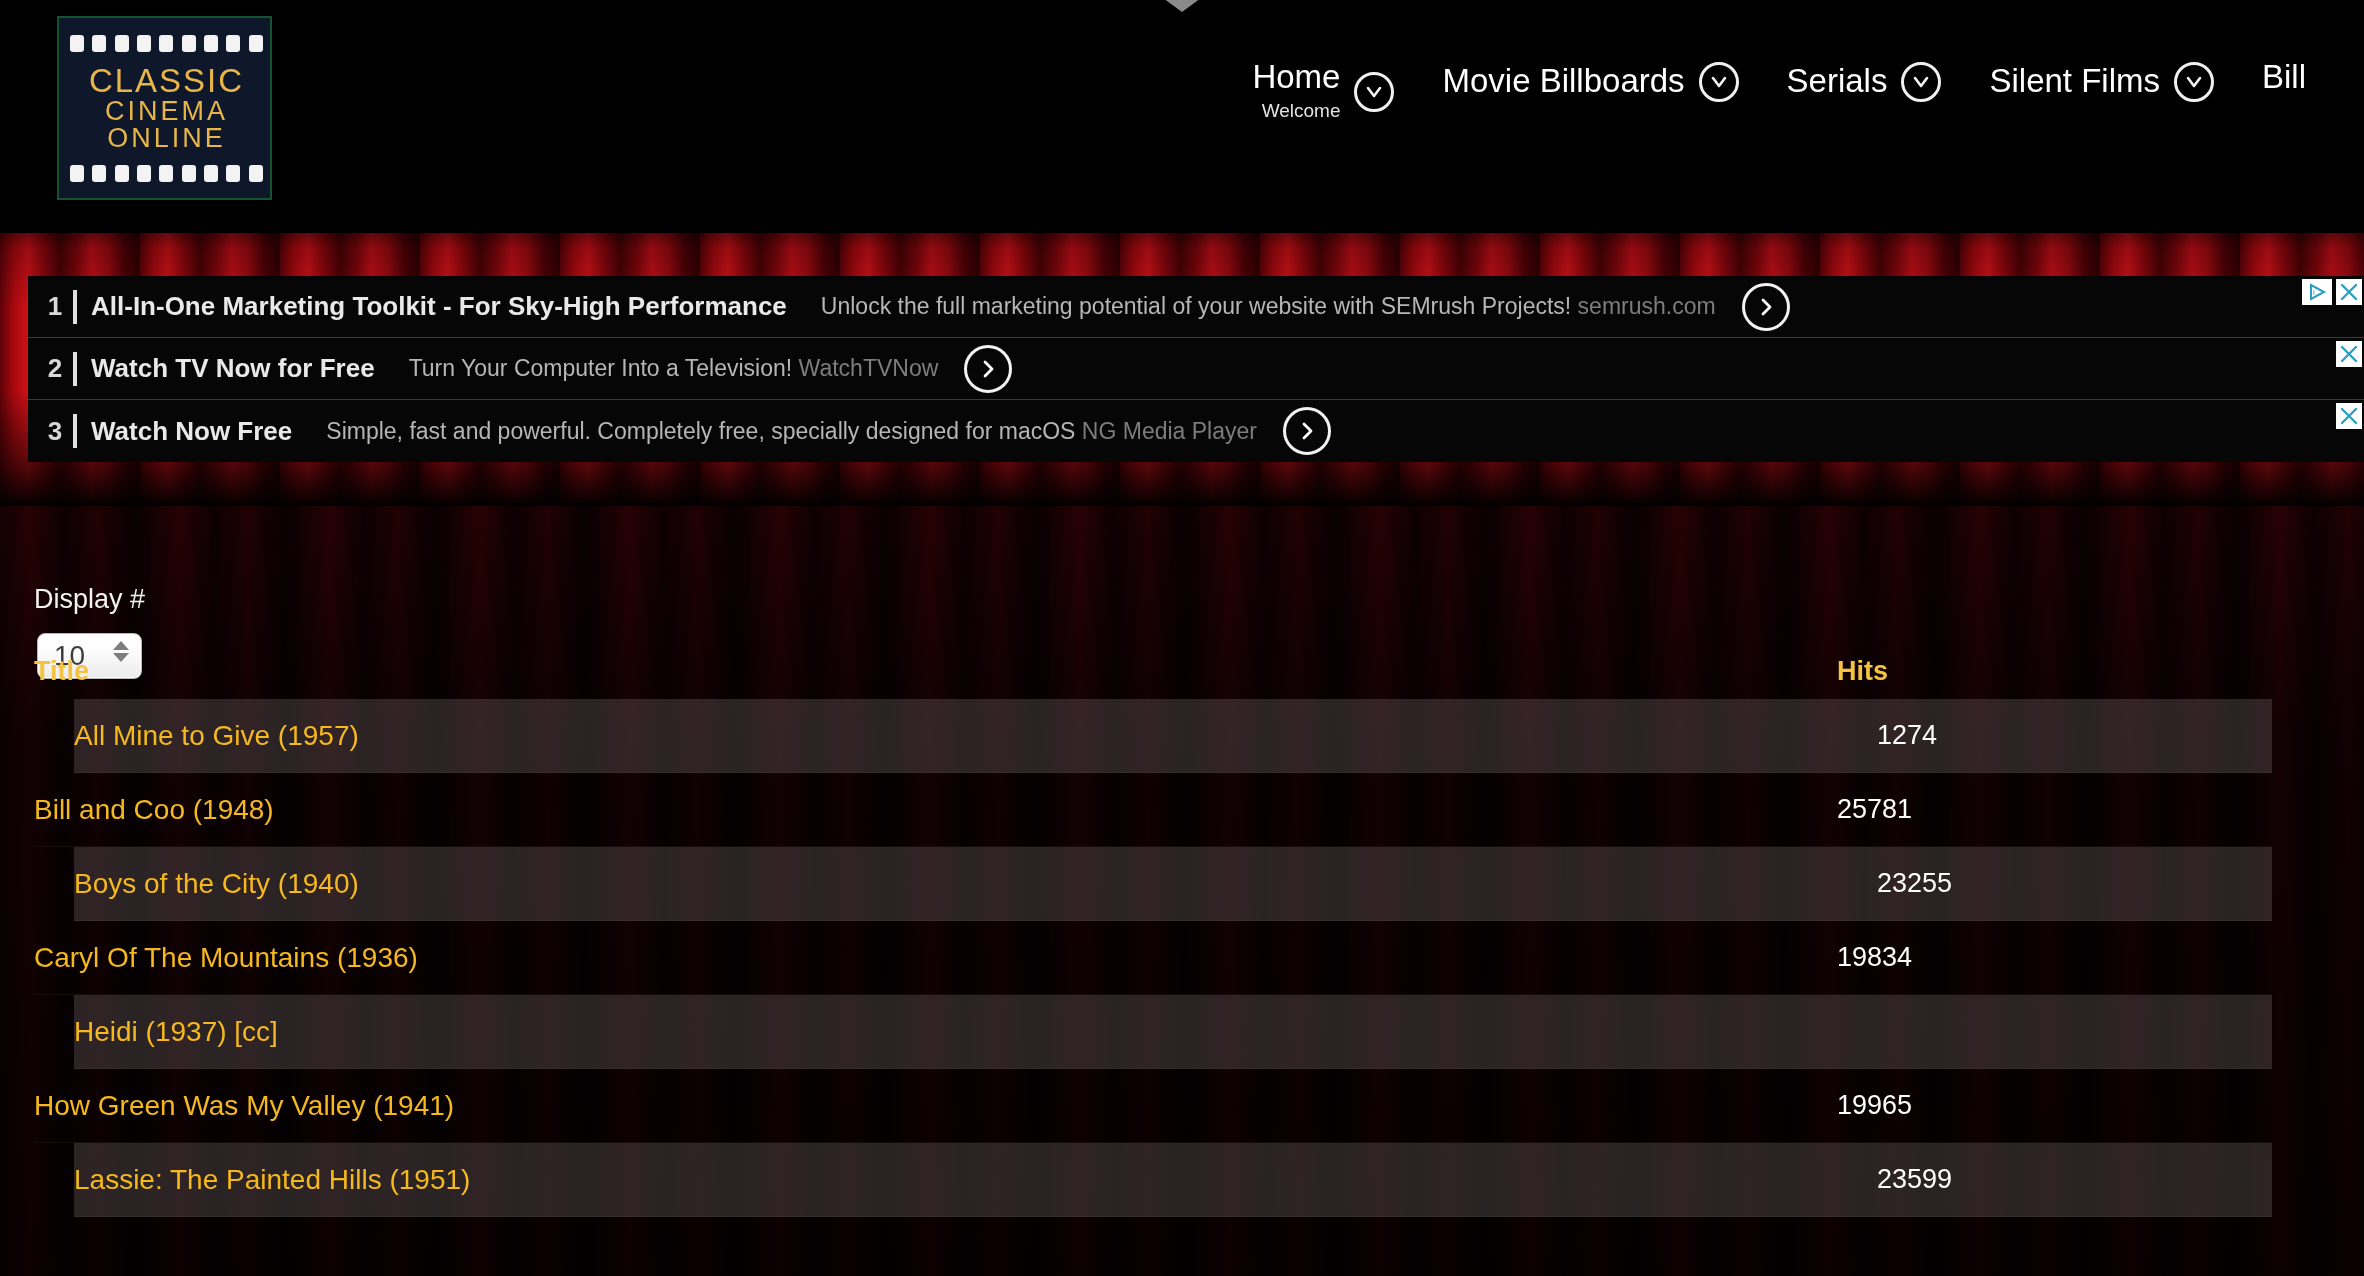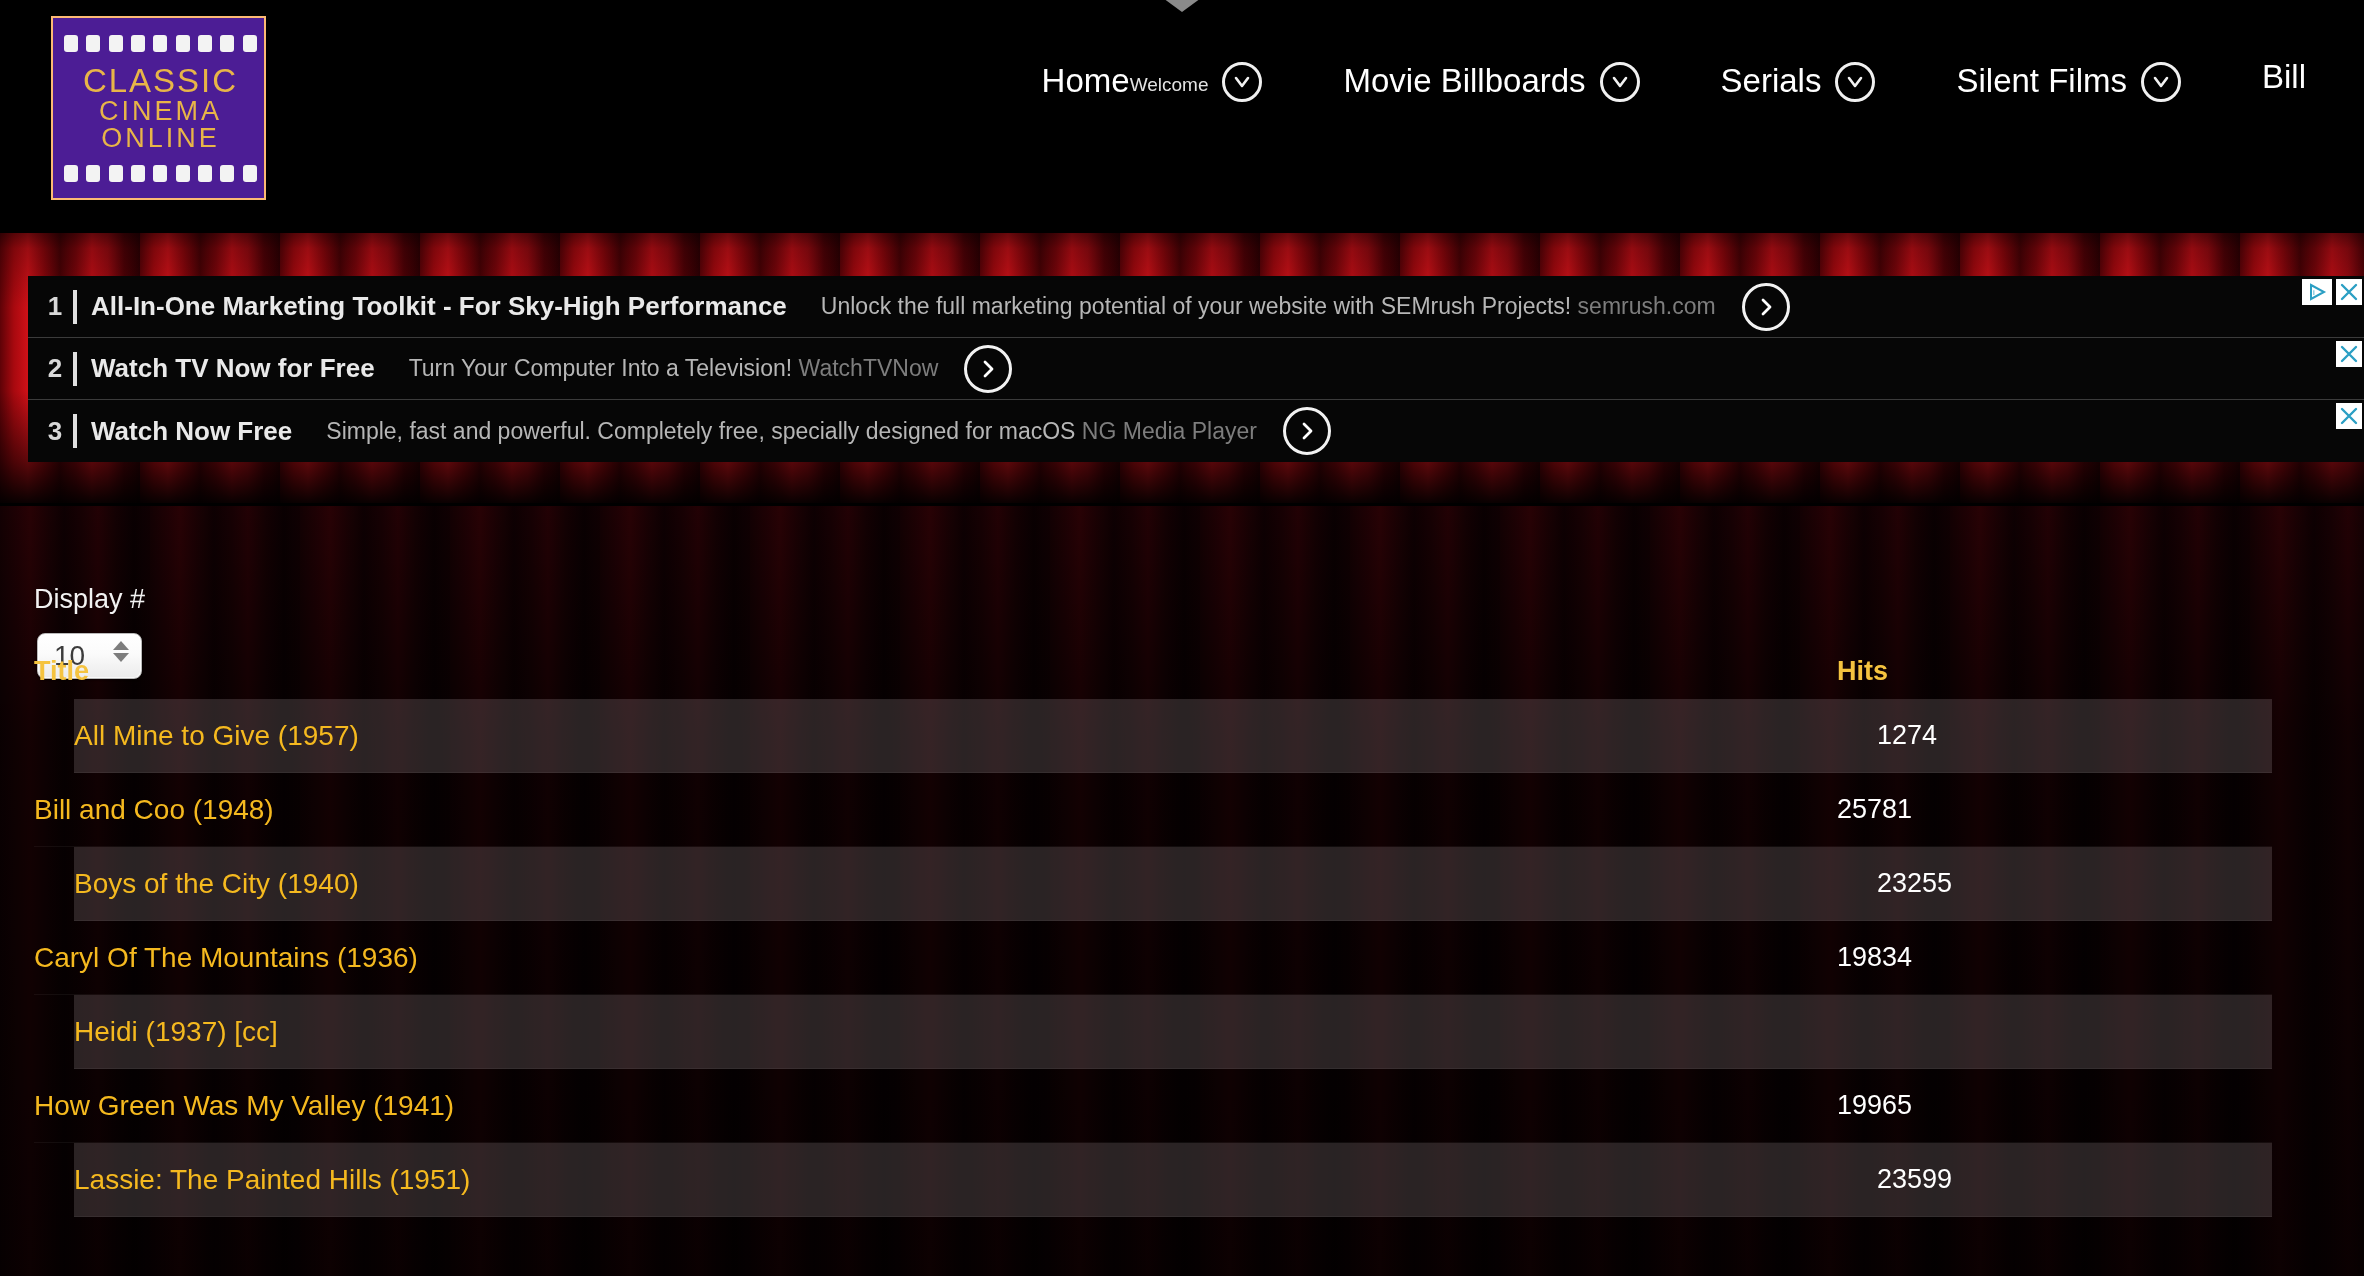--- a/index.html
+++ b/index.html
@@ -18,22 +18,22 @@
     background:#000;z-index:5;
   }
   .top-arrow{
     position:absolute;left:50%;top:-10px;transform:translateX(-50%);
     width:0;height:0;border-left:30px solid transparent;border-right:30px solid transparent;
     border-top:22px solid #8a8a8a;z-index:9;
   }
 
   
   .logo{
-    position:absolute;left:51px;top:16px;width:215px;height:184px;
-    background:#4c1d95;border:2px solid #fdba74;
+    position:absolute;left:57px;top:16px;width:215px;height:184px;
+    background:#0f172a;border:2px solid #14532d;
     box-sizing:border-box;
   }
   .perfs{position:absolute;left:0;width:215px;height:26px;display:flex;justify-content:space-around;align-items:center;padding:0 7px;box-sizing:border-box;}
   .perfs.top{top:12px;}
   .perfs.bottom{bottom:12px;}
   .perf{width:14px;height:17px;background:#f3f3f3;border-radius:3px;}
   .logo-text{
     position:absolute;left:0;top:46px;width:215px;text-align:center;
     color:#e8b548;font-family:"Liberation Sans", sans-serif;
     letter-spacing:2px;line-height:1.02;
@@ -45,21 +45,21 @@
   
   .nav{
     position:absolute;right:34px;top:60px;
     display:flex;align-items:flex-start;gap:0px;z-index:8;
   }
   .nav-item{
     display:flex;align-items:center;gap:14px;
     padding:0 24px;cursor:pointer;color:#fff;
     text-decoration:none;
   }
-  .nav-label-wrap{display:flex;align-items:center;line-height:1;margin-left:33px;}
+  .nav-label-wrap{display:flex;flex-direction:column;align-items:flex-end;line-height:1;}
   .nav-label{font-size:33px;font-weight:400;color:#ffffff;white-space:nowrap;}
   .nav-sub{font-size:19px;color:#e3e3e3;margin-top:8px;white-space:nowrap;}
   .chev{
     width:34px;height:34px;border-radius:50%;border:3px solid #f0f0f0;
     display:flex;align-items:center;justify-content:center;flex:0 0 auto;
     position:relative;top:2px;
   }
   .chev svg{display:block;}
 
   

